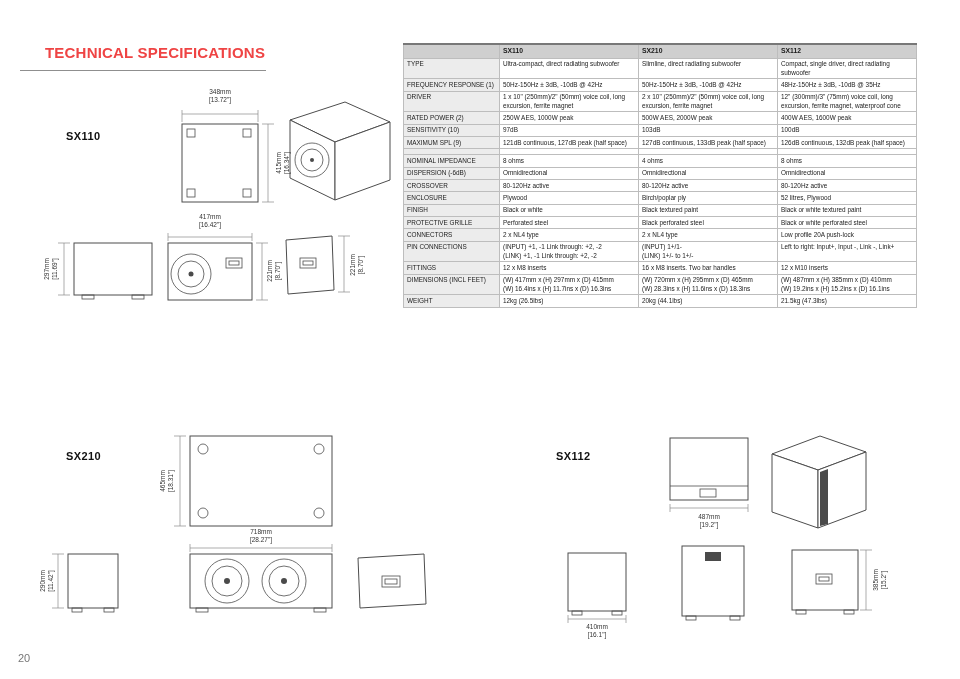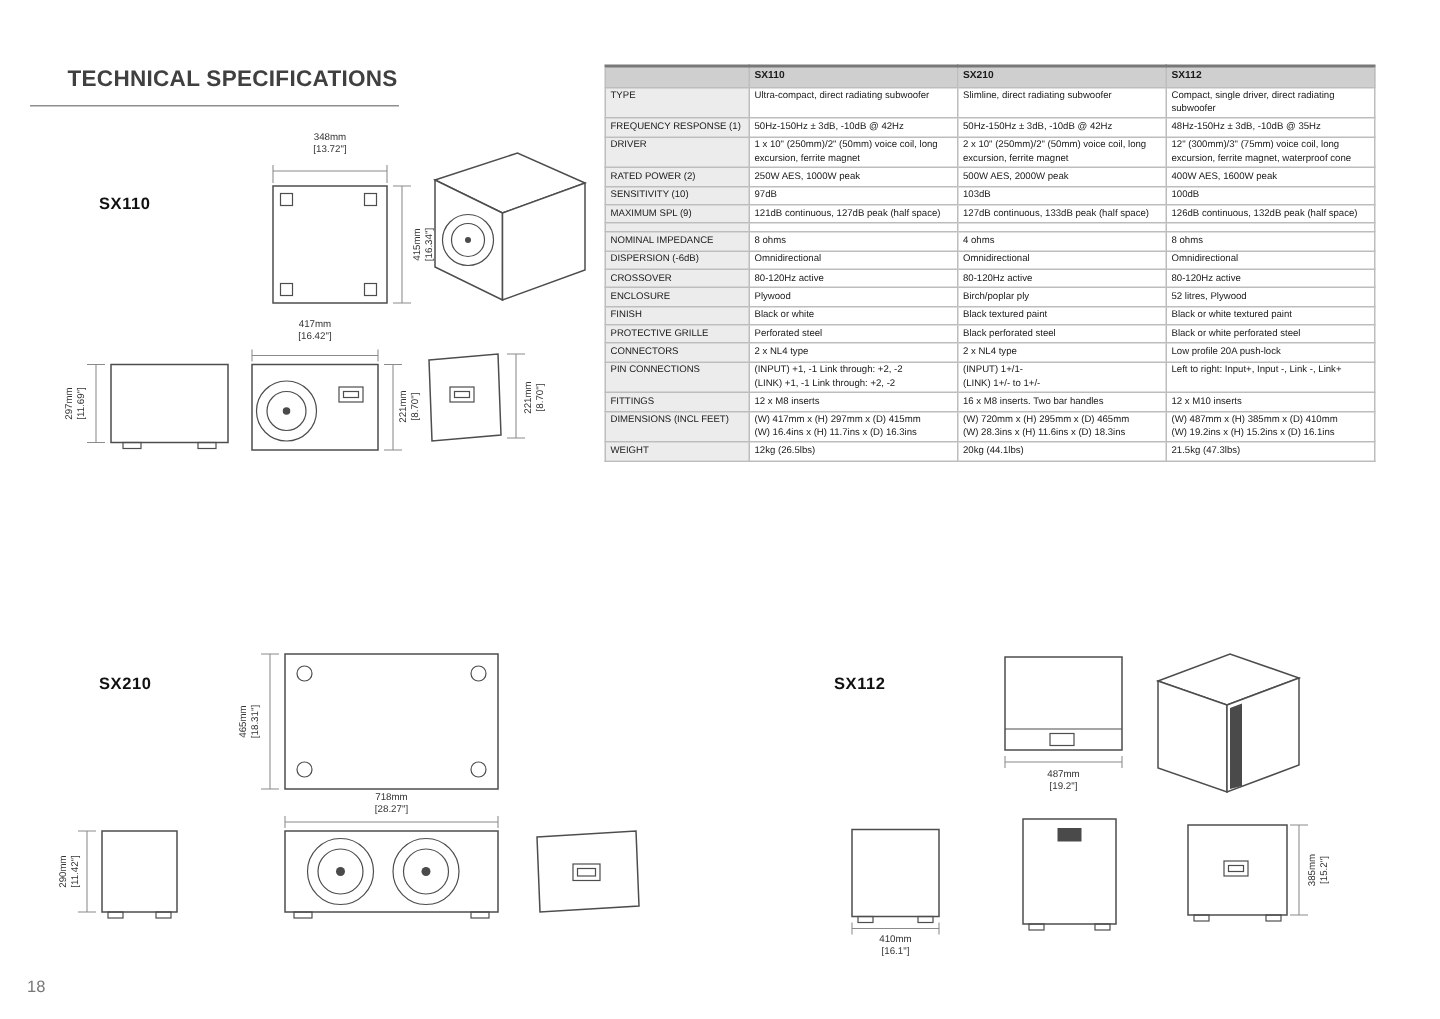--- a/index.html
+++ b/index.html
@@ -4,21 +4,21 @@
 <style>
   html,body { margin:0; padding:0; background:#e9e9e9; }
   #page {
     position:relative; width:960px; height:679px; background:#ffffff;
     font-family:"Liberation Sans", sans-serif; overflow:hidden; margin:0 auto;
     color:#1a1a1a;
   }
   
   #title {
     position:absolute; left:45px; top:44px; font-size:15px; font-weight:bold;
-    letter-spacing:0.2px; color:#404040;
+    letter-spacing:0.2px; color:#ef4444;
   }
   #title-underline {
     position:absolute; left:20px; top:70px; width:246px; height:1px; background:#8f8f8f;
   }
   
   #page-number { position:absolute; left:18px; top:652px; font-size:11px; color:#777; }
 
   
   #spec-table-wrap { position:absolute; left:403px; top:43px; width:513px; }
   #spec-table-wrap table {
@@ -53,21 +53,21 @@
   svg .detail-fill { fill:#4a4a4a; stroke:none; }
   svg .dim { stroke:#8a8a8a; stroke-width:0.7; fill:none; }
 </style>
 </head>
 <body>
 
 <div id="page">
 
   <div id="title">TECHNICAL SPECIFICATIONS</div>
   <div id="title-underline"></div>
-  <div id="page-number">18</div>
+  <div id="page-number">20</div>
 
   <div id="spec-table-wrap">
     <table>
       <colgroup>
         <col style="width:96px">
           <col style="width:139px">
           <col style="width:139px">
           <col style="width:139px">
       </colgroup>
     <thead>

